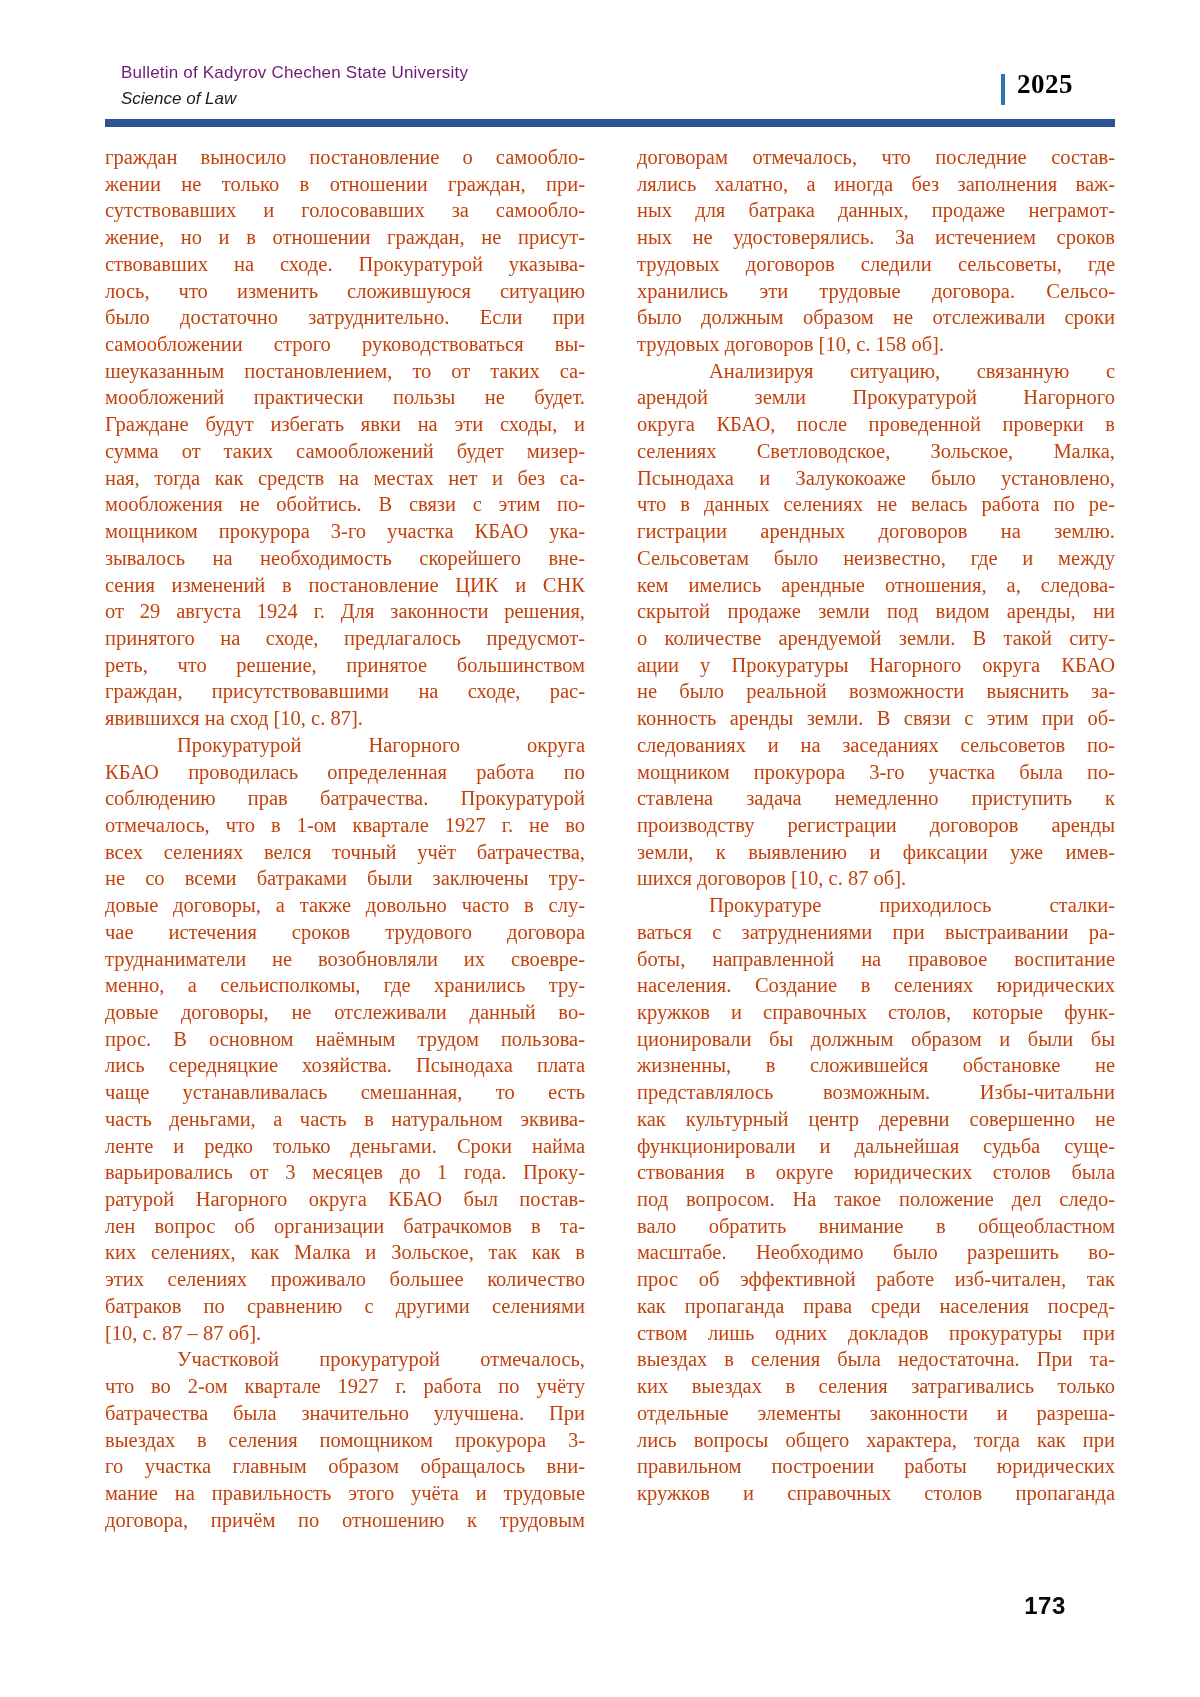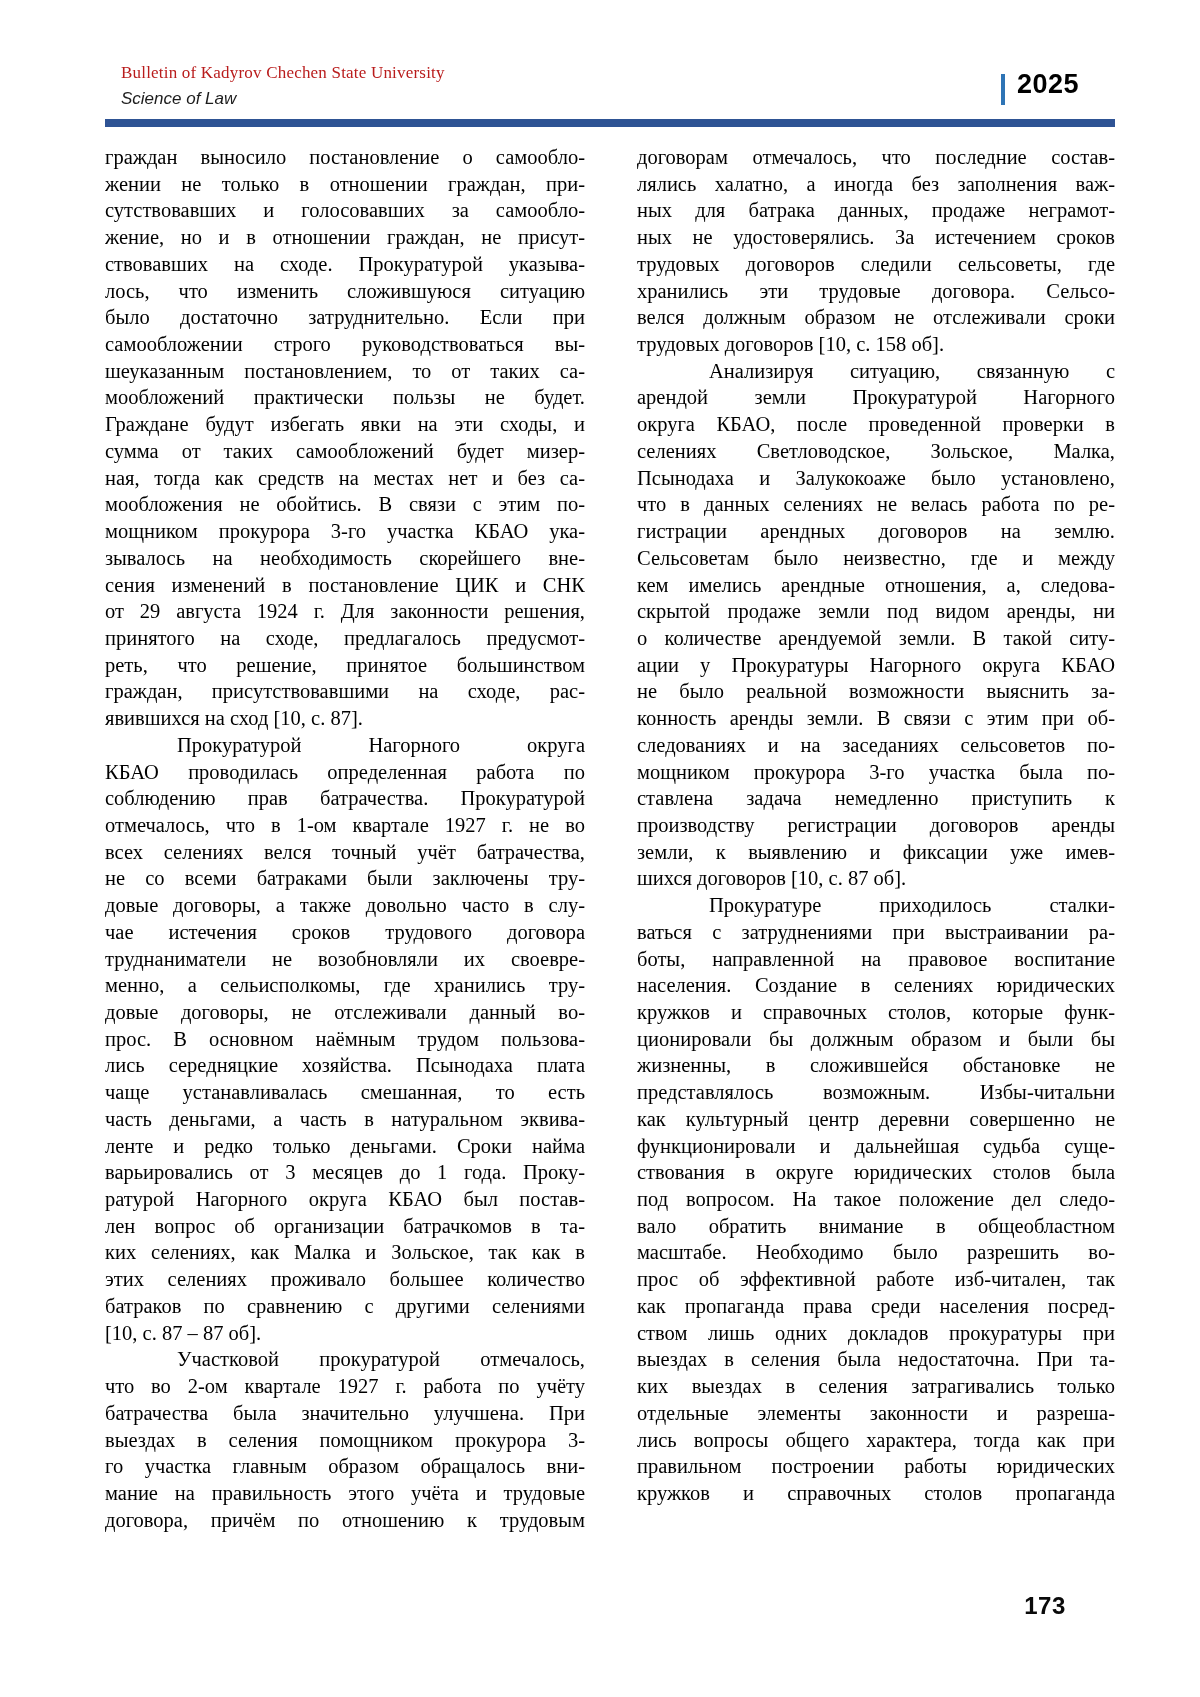--- a/index.html
+++ b/index.html
@@ -5,45 +5,45 @@
   html,body{margin:0;padding:0;}
   body{
     width:1200px;height:1697px;
     background:#ffffff;
     position:relative;
     font-family:"Liberation Serif", serif;
     overflow:hidden;
   }
   .hdr-title{
     position:absolute;left:121px;top:63px;
-    font-family:Liberation Serif, serif;
-    font-size:17px;color:#b91c1c;letter-spacing:0.2px;
+    font-family:Liberation Sans, sans-serif;
+    font-size:17px;color:#701a75;letter-spacing:0.2px;
   }
   .hdr-sub{
     position:absolute;left:121px;top:89px;
     font-family:"Liberation Sans", sans-serif;
     font-style:italic;font-size:17px;color:#1c1c1c;
   }
   .year-bar{
     position:absolute;left:1001px;top:74px;
     width:4px;height:31px;
   }
   .year{
     position:absolute;left:1017px;top:69px;
-    font-family:Liberation Sans, sans-serif;
+    font-family:Liberation Serif, serif;
     font-weight:bold;font-size:27px;color:#000;
     letter-spacing:0.5px;
   }
   .rule{
     position:absolute;left:105px;top:119px;
     width:1010px;height:8px;
   }
   .col{
     position:absolute;top:144px;
-    font-size:20.5px;line-height:26.72px;color:#000000;
+    font-size:20.5px;line-height:26.72px;color:#c2410c;
   }
   .col-left{left:105px;width:480px;}
   .col-right{left:637px;width:478px;}
   .line{
     text-align:justify;
     height:26.72px;overflow:hidden;
   }
   .line.j::after{content:"";display:inline-block;width:100%;height:0;}
   .line.ind{text-indent:72px;}
   .pagenum{
@@ -117,21 +117,21 @@
     <div class="line j">мание на правильность этого учёта и трудовые</div>
     <div class="line j">договора, причём по отношению к трудовым</div>
   </div>
 <div class="col col-right">
     <div class="line j">договорам отмечалось, что последние состав-</div>
     <div class="line j">лялись халатно, а иногда без заполнения важ-</div>
     <div class="line j">ных для батрака данных, продаже неграмот-</div>
     <div class="line j">ных не удостоверялись. За истечением сроков</div>
     <div class="line j">трудовых договоров следили сельсоветы, где</div>
     <div class="line j">хранились эти трудовые договора. Сельсо-</div>
-    <div class="line j">велся должным образом не отслеживали сроки</div>
+    <div class="line j">было должным образом не отслеживали сроки</div>
     <div class="line">трудовых договоров [10, с. 158 об].</div>
     <div class="line j ind">Анализируя ситуацию, связанную с</div>
     <div class="line j">арендой земли Прокуратурой Нагорного</div>
     <div class="line j">округа КБАО, после проведенной проверки в</div>
     <div class="line j">селениях Светловодское, Зольское, Малка,</div>
     <div class="line j">Псынодаха и Залукокоаже было установлено,</div>
     <div class="line j">что в данных селениях не велась работа по ре-</div>
     <div class="line j">гистрации арендных договоров на землю.</div>
     <div class="line j">Сельсоветам было неизвестно, где и между</div>
     <div class="line j">кем имелись арендные отношения, а, следова-</div>

